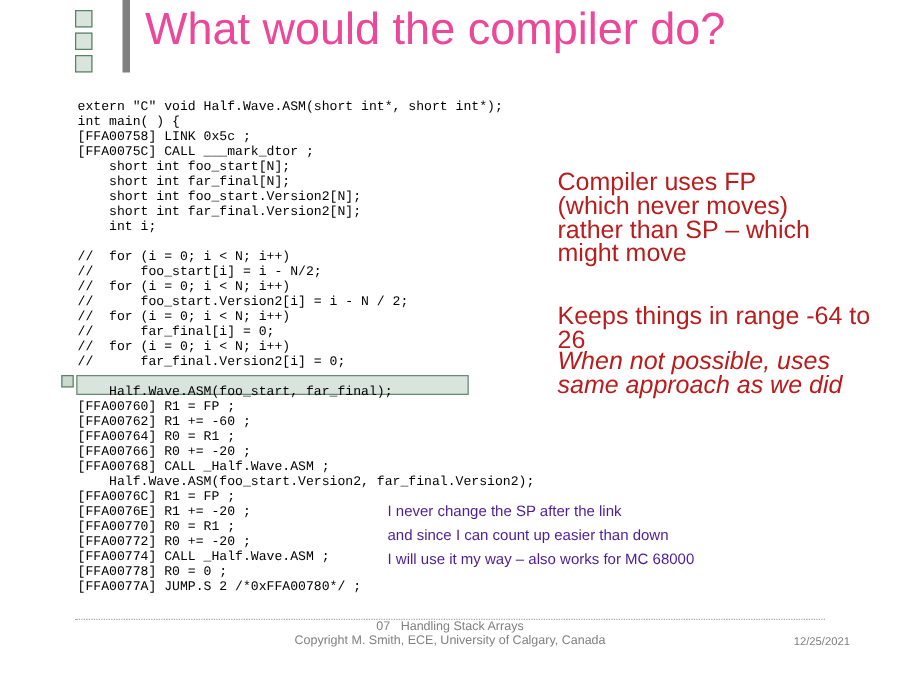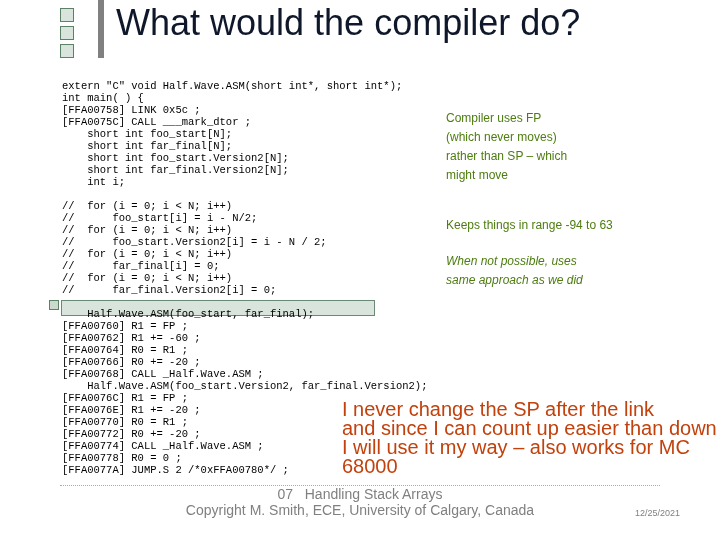--- a/index.html
+++ b/index.html
@@ -39,64 +39,64 @@
     top: 0;
     width: 6px;
     height: 58px;
     background: #808080;
   }
   .title-text {
     position: absolute;
     left: 116px;
     top: 2px;
     font-size: 36px;
-    color: #0f172a;
+    color: #ec4899;
   }
   .code-area {
     position: absolute;
     left: 62px;
     top: 80px;
     width: 598px;
     font-family: "Courier New", monospace;
     font-size: 10.5px;
     line-height: 12px;
     white-space: pre;
     color: #000;
   }
   .ann {
     position: absolute;
-    font-size: 12px;
+    font-size: 20px;
     line-height: 19px;
-    color: #4d7c0f;
+    color: #b91c1c;
     left: 446px;
+    margin-top: 28px;
   }
   .ann2 {
     position: absolute;
-    font-size: 20px;
+    font-size: 12px;
     line-height: 19px;
-    color: #c2410c;
+    color: #4c1d95;
     left: 310px;
-    margin-left: 32px;
   }
   .hl {
     position: absolute;
     background: #d8e4dc;
     border: 1px solid #6b8a76;
     left: 61px;
     top: 300px;
     width: 312px;
     height: 14px;
     z-index: 0;
   }
   .footer {
     position: absolute;
     bottom: 22px;
     left: 60px;
     width: 600px;
-    font-size: 14px;
+    font-size: 10px;
     color: #808080;
     text-align: center;
     border-top: 1px dotted #aaa;
   }
   .footer-right {
     position: absolute;
     bottom: 22px;
     right: 40px;
     font-size: 9px;
     color: #808080;
@@ -123,21 +123,21 @@
   <div class="v-line"></div>
   <div class="title-text">What would the compiler do?</div>
 </div>
 
 <div class="hl"></div>
 <div class="bullet"></div>
 
 <div class="code-area">extern "C" void Half.Wave.ASM(short int*, short int*);<br>int main( ) {<br>[FFA00758] LINK 0x5c ;<br>[FFA0075C] CALL ___mark_dtor ;<br>    short int foo_start[N];<br>    short int far_final[N];<br>    short int foo_start.Version2[N];<br>    short int far_final.Version2[N];<br>    int i;<br><br>//  for (i = 0; i &lt; N; i++)<br>//      foo_start[i] = i - N/2;<br>//  for (i = 0; i &lt; N; i++)<br>//      foo_start.Version2[i] = i - N / 2;<br>//  for (i = 0; i &lt; N; i++)<br>//      far_final[i] = 0;<br>//  for (i = 0; i &lt; N; i++)<br>//      far_final.Version2[i] = 0;<br><br>    Half.Wave.ASM(foo_start, far_final);<br>[FFA00760] R1 = FP ;<br>[FFA00762] R1 += -60 ;<br>[FFA00764] R0 = R1 ;<br>[FFA00766] R0 += -20 ;<br>[FFA00768] CALL _Half.Wave.ASM ;<br>    Half.Wave.ASM(foo_start.Version2, far_final.Version2);<br>[FFA0076C] R1 = FP ;<br>[FFA0076E] R1 += -20 ;<br>[FFA00770] R0 = R1 ;<br>[FFA00772] R0 += -20 ;<br>[FFA00774] CALL _Half.Wave.ASM ;<br>[FFA00778] R0 = 0 ;<br>[FFA0077A] JUMP.S 2 /*0xFFA00780*/ ;</div>
 
 <div class="ann" style="top:109px;">Compiler uses FP<br>(which never moves)<br>rather than SP – which<br>might move</div>
-<div class="ann" style="top:216px;">Keeps things in range -94 to 63</div>
+<div class="ann" style="top:216px;">Keeps things in range -64 to 26</div>
 <div class="ann" style="top:252px;font-style:italic;">When not possible, uses<br>same approach as we did</div>
 <div class="ann2" style="top:400px;">I never change the SP after the link<br>and since I can count up easier than down<br>I will use it my way – also works for MC 68000</div>
 
 <div class="footer">
   <span>07</span>&nbsp;&nbsp;
   <span>Handling Stack Arrays<br>Copyright M. Smith, ECE, University of Calgary, Canada</span>
 </div>
 <div class="footer-right">12/25/2021</div>
 
 </body></html>

